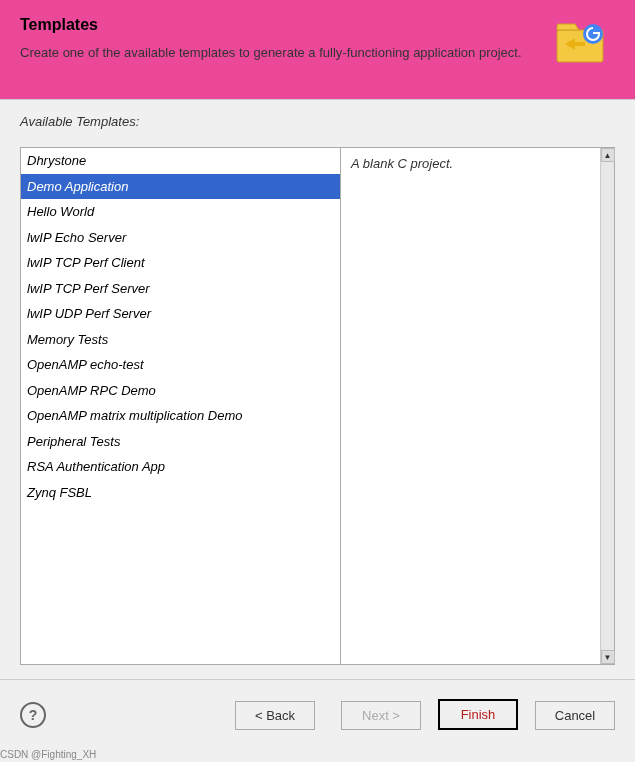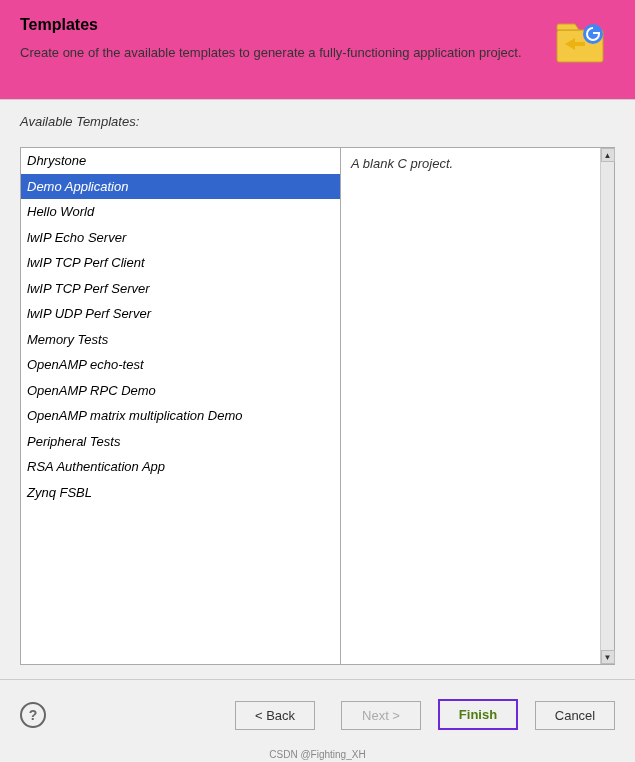--- a/index.html
+++ b/index.html
@@ -191,30 +191,29 @@
       min-width: 80px;
     }
 
     .btn.disabled {
       color: #aaa;
       cursor: default;
       margin-left: 9px;
     }
 
     .btn.primary {
-      border: 2px solid #6d28d9;
-      background: #f0f0f0;
-      color: #4d7c0f;
-      font-weight: bold;
+      border: 2px solid #000000;
+      background: #f0f0f0;
+      color: #b91c1c;
     }
 
     .watermark {
       font-size: 10px;
       color: #888;
-      text-align: center;
+      text-align: left;
       padding-bottom: 2px;
     }
 
     
     .folder-icon svg {
       width: 52px;
       height: 52px;
     }
   </style>
 </head>

